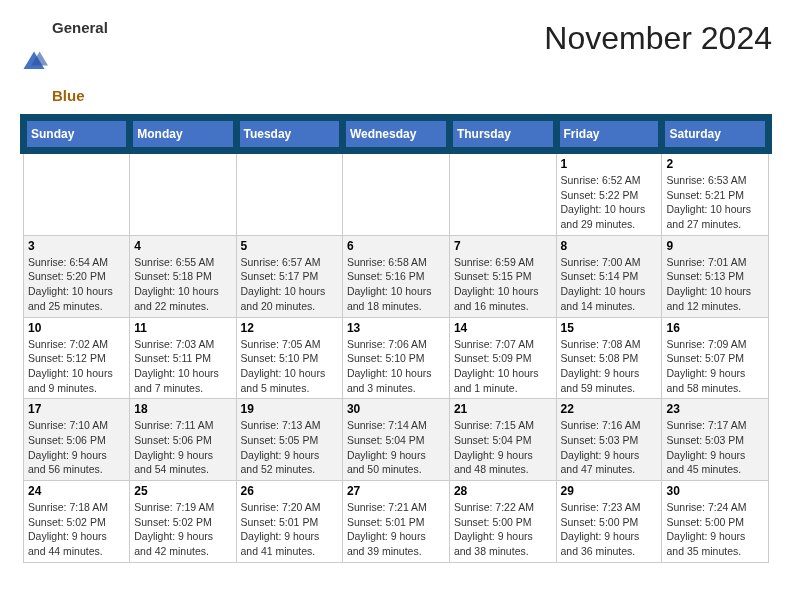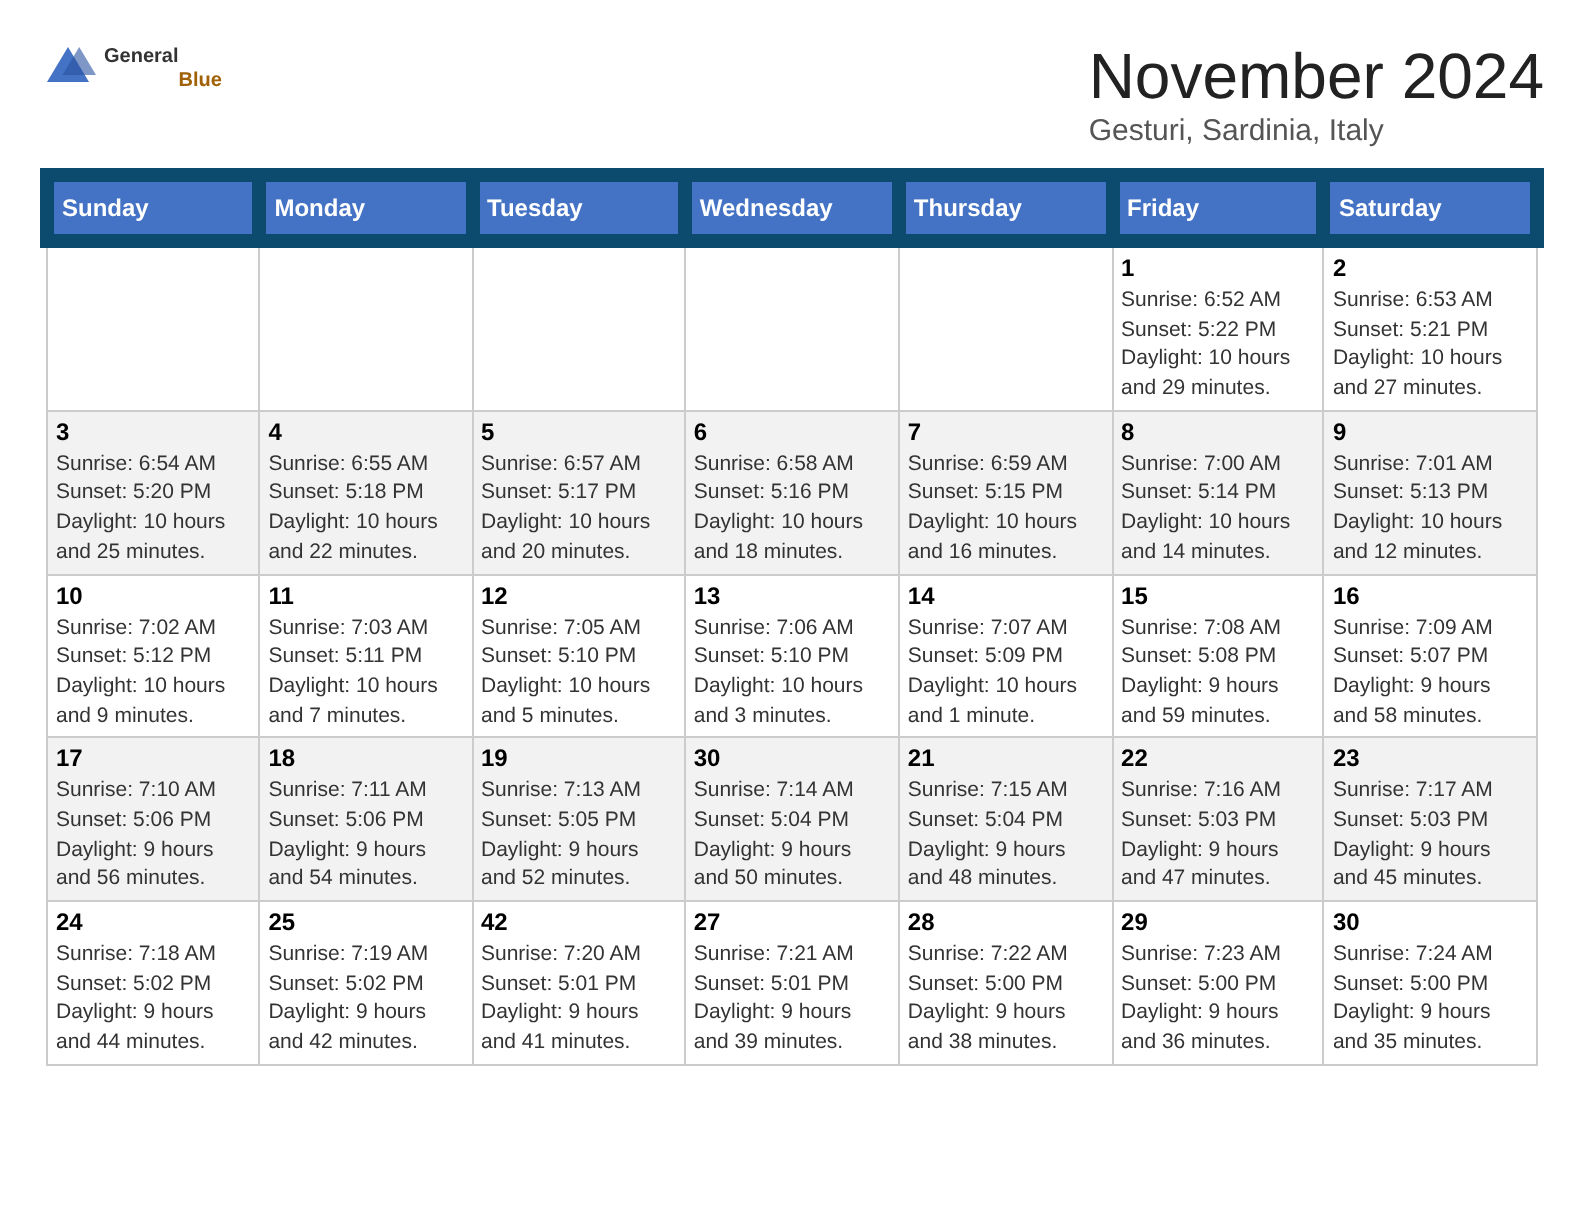--- a/index.html
+++ b/index.html
@@ -16,24 +16,25 @@
       align-items: flex-start;
       margin-bottom: 10px;
     }
     .logo {
       display: flex;
       align-items: center;
       gap: 4px;
     }
     .logo-text {
       display: flex;
-      flex-direction: row;
-      font-size: 10px;
+      flex-direction: column;
+      font-size: 15px;
       font-weight: bold;
       line-height: 1.1;
+      gap: 39px;
     }
     .logo-general { color: #333; }
     .logo-blue { color: #a16207; margin-top: 12px; }
     .logo-icon {
       width: 28px;
       height: 28px;
     }
     .title-block {
       text-align: left;
     }
@@ -98,21 +99,20 @@
       <polygon points="20,5 35,30 5,30" fill="#4472c4"></polygon>
       <polygon points="28,5 40,25 16,25" fill="#2a52a0" opacity="0.6"></polygon>
     </svg>
     <div class="logo-text">
       <span class="logo-general">General</span>
       <span class="logo-blue">Blue</span>
     </div>
   </div>
   <div class="title-block">
     <div class="month-title">November 2024</div>
-    <div class="location">Gesturi, Sardinia, Italy</div>
   </div>
 </div>
 
 <table class="calendar">
   <thead>
     <tr>
     <th>Sunday</th>
         <th>Monday</th>
         <th>Tuesday</th>
         <th>Wednesday</th>
@@ -230,21 +230,21 @@
       <tr>
         <td>
           <span class="day-number">24</span>
           <div class="day-info">Sunrise: 7:18 AM<br>Sunset: 5:02 PM<br>Daylight: 9 hours and 44 minutes.</div>
         </td>
         <td>
           <span class="day-number">25</span>
           <div class="day-info">Sunrise: 7:19 AM<br>Sunset: 5:02 PM<br>Daylight: 9 hours and 42 minutes.</div>
         </td>
         <td>
-          <span class="day-number">42</span>
+          <span class="day-number">26</span>
           <div class="day-info">Sunrise: 7:20 AM<br>Sunset: 5:01 PM<br>Daylight: 9 hours and 41 minutes.</div>
         </td>
         <td>
           <span class="day-number">27</span>
           <div class="day-info">Sunrise: 7:21 AM<br>Sunset: 5:01 PM<br>Daylight: 9 hours and 39 minutes.</div>
         </td>
         <td>
           <span class="day-number">28</span>
           <div class="day-info">Sunrise: 7:22 AM<br>Sunset: 5:00 PM<br>Daylight: 9 hours and 38 minutes.</div>
         </td>

